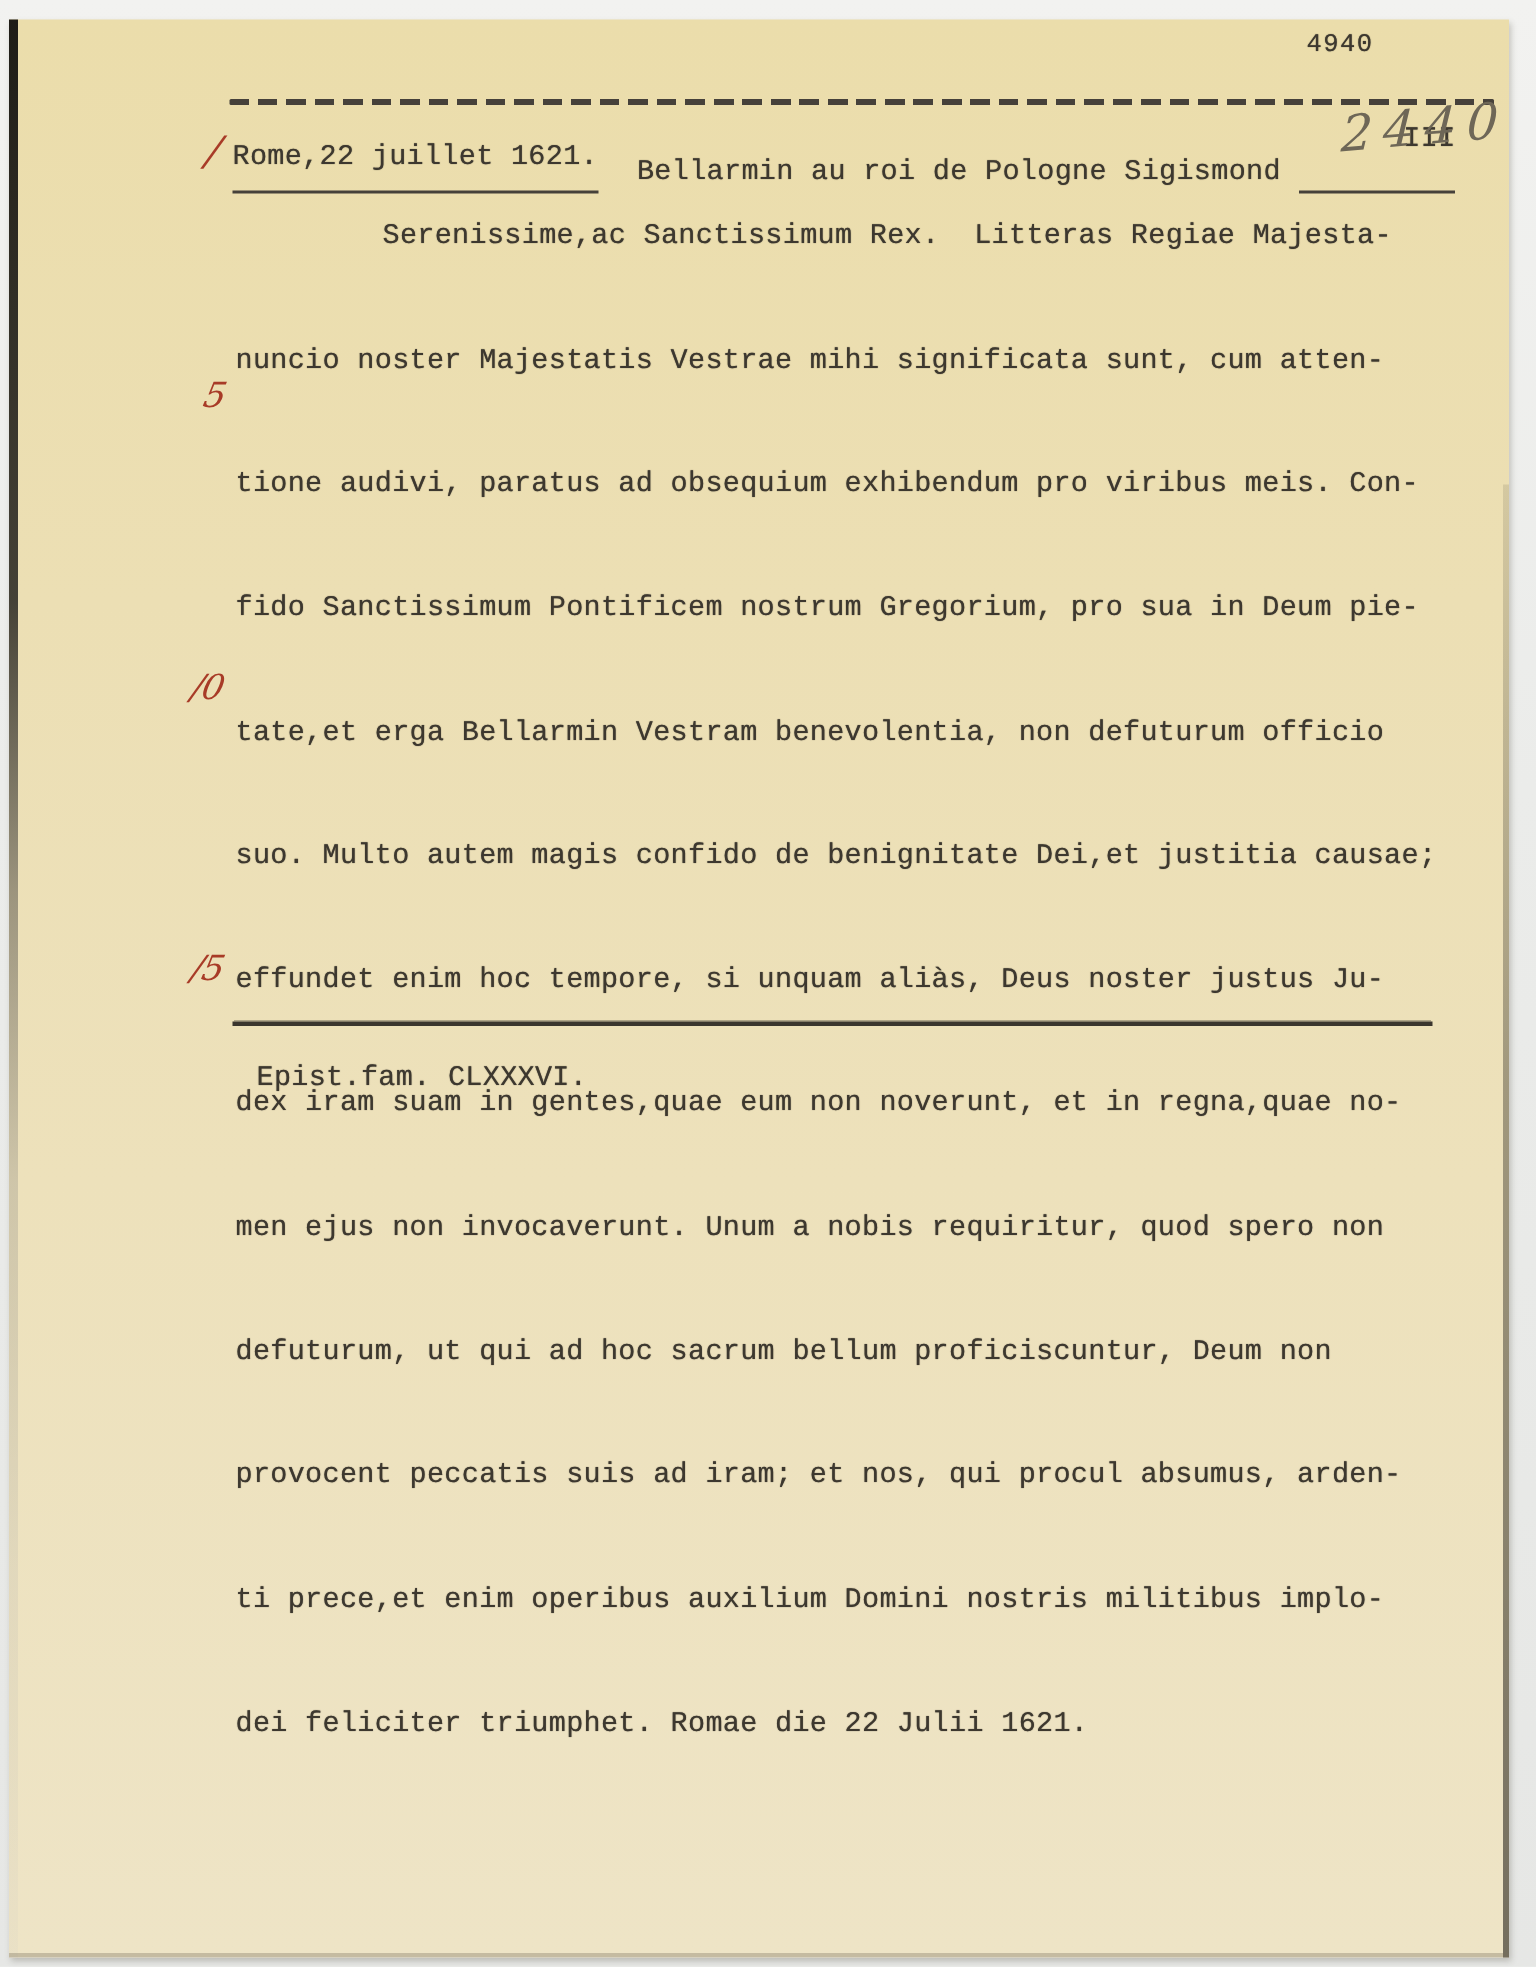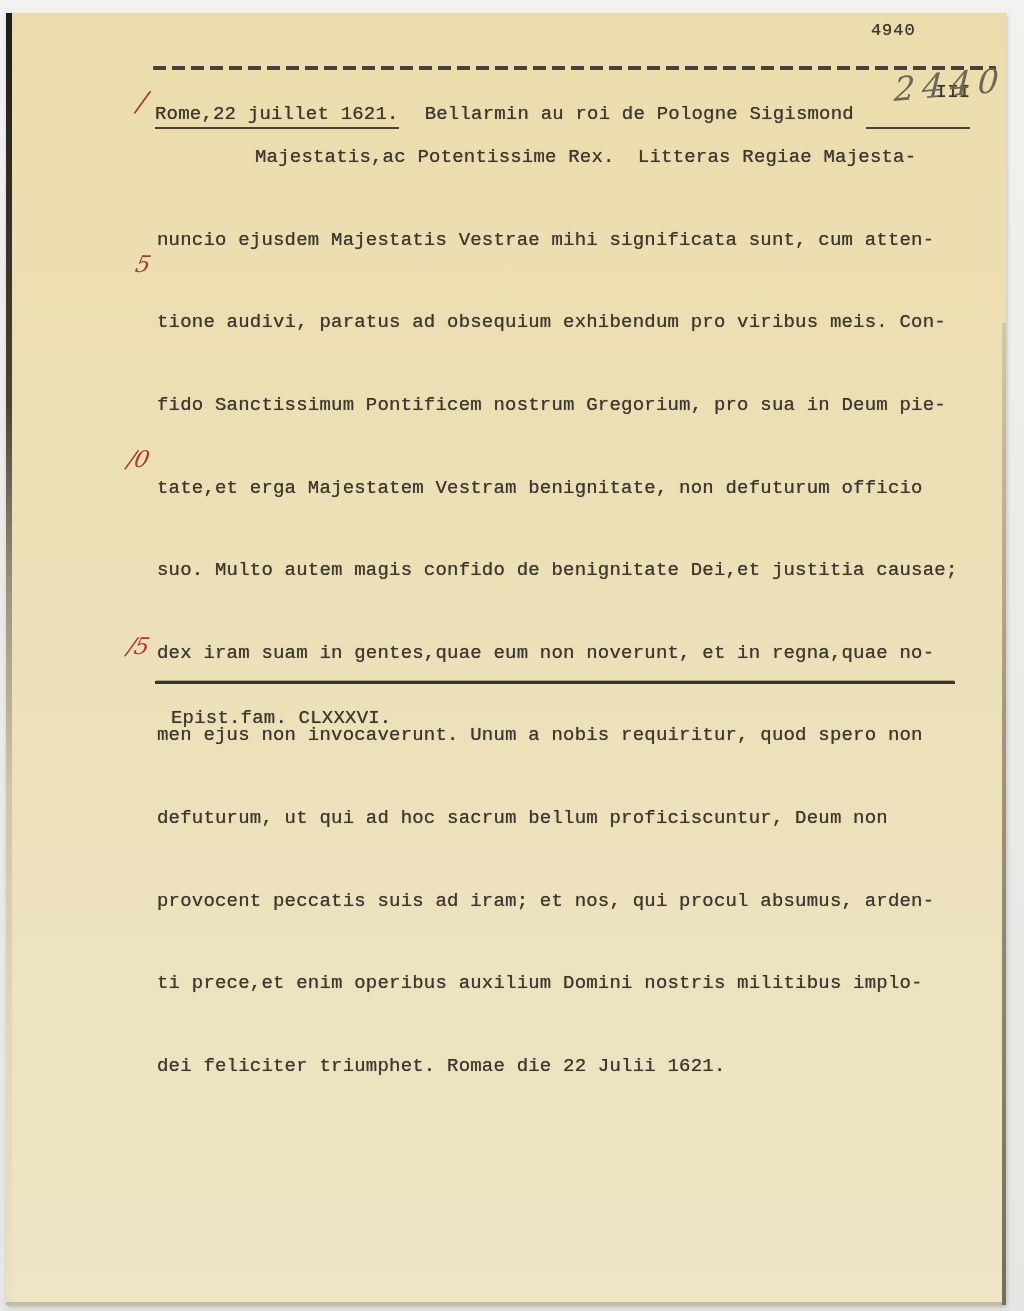--- a/index.html
+++ b/index.html
@@ -63,21 +63,21 @@
 
   .header-row {
     position: absolute;
     left: 149px;
     top: 24px;
     display: flex;
     align-items: flex-end;
   }
   .date-line {
     border-bottom: 2px solid #46413a;
-    padding-bottom: 2px;
+    padding-bottom: 12px;
   }
   .header-gap { display: inline-block; width: 26px; }
   .header-title { padding-bottom: 4px; }
   .regnal-wrap {
     position: relative;
     margin-left: 12px;
     padding-bottom: 2px;
     border-bottom: 2px solid #46413a;
   }
   .ref-number {
@@ -177,26 +177,27 @@
   <div class="dashed-rule"></div>
 
   <div class="handwritten-number">2440</div>
 
   <span class="line-mark mark-1">/</span>
   <span class="line-mark mark-5">5</span>
   <span class="line-mark mark-10">/0</span>
   <span class="line-mark mark-15">/5</span>
 
   <div class="body-block typed">
-    <div class="line indent">Majestatis,ac Potentissime Rex.  Litteras Regiae Majesta-</div>
-    <div class="line">nuncio ejusdem Majestatis Vestrae mihi significata sunt, cum atten-</div>
+    <div class="line indent">Serenissime,ac Sanctissimum Rex.  Litteras Regiae Majesta-</div>
+    <div class="line">nuncio noster Majestatis Vestrae mihi significata sunt, cum atten-</div>
     <div class="line">tione audivi, paratus ad obsequium exhibendum pro viribus meis. Con-</div>
     <div class="line">fido Sanctissimum Pontificem nostrum Gregorium, pro sua in Deum pie-</div>
-    <div class="line">tate,et erga Majestatem Vestram benignitate, non defuturum officio</div>
+    <div class="line">tate,et erga Bellarmin Vestram benevolentia, non defuturum officio</div>
     <div class="line">suo. Multo autem magis confido de benignitate Dei,et justitia causae;</div>
+    <div class="line">effundet enim hoc tempore, si unquam aliàs, Deus noster justus Ju-</div>
     <div class="line">dex iram suam in gentes,quae eum non noverunt, et in regna,quae no-</div>
     <div class="line">men ejus non invocaverunt. Unum a nobis requiritur, quod spero non</div>
     <div class="line">defuturum, ut qui ad hoc sacrum bellum proficiscuntur, Deum non</div>
     <div class="line">provocent peccatis suis ad iram; et nos, qui procul absumus, arden-</div>
     <div class="line">ti prece,et enim operibus auxilium Domini nostris militibus implo-</div>
     <div class="line">dei feliciter triumphet. Romae die 22 Julii 1621.</div>
   </div>
 
   <div class="separator-rule"></div>
 

